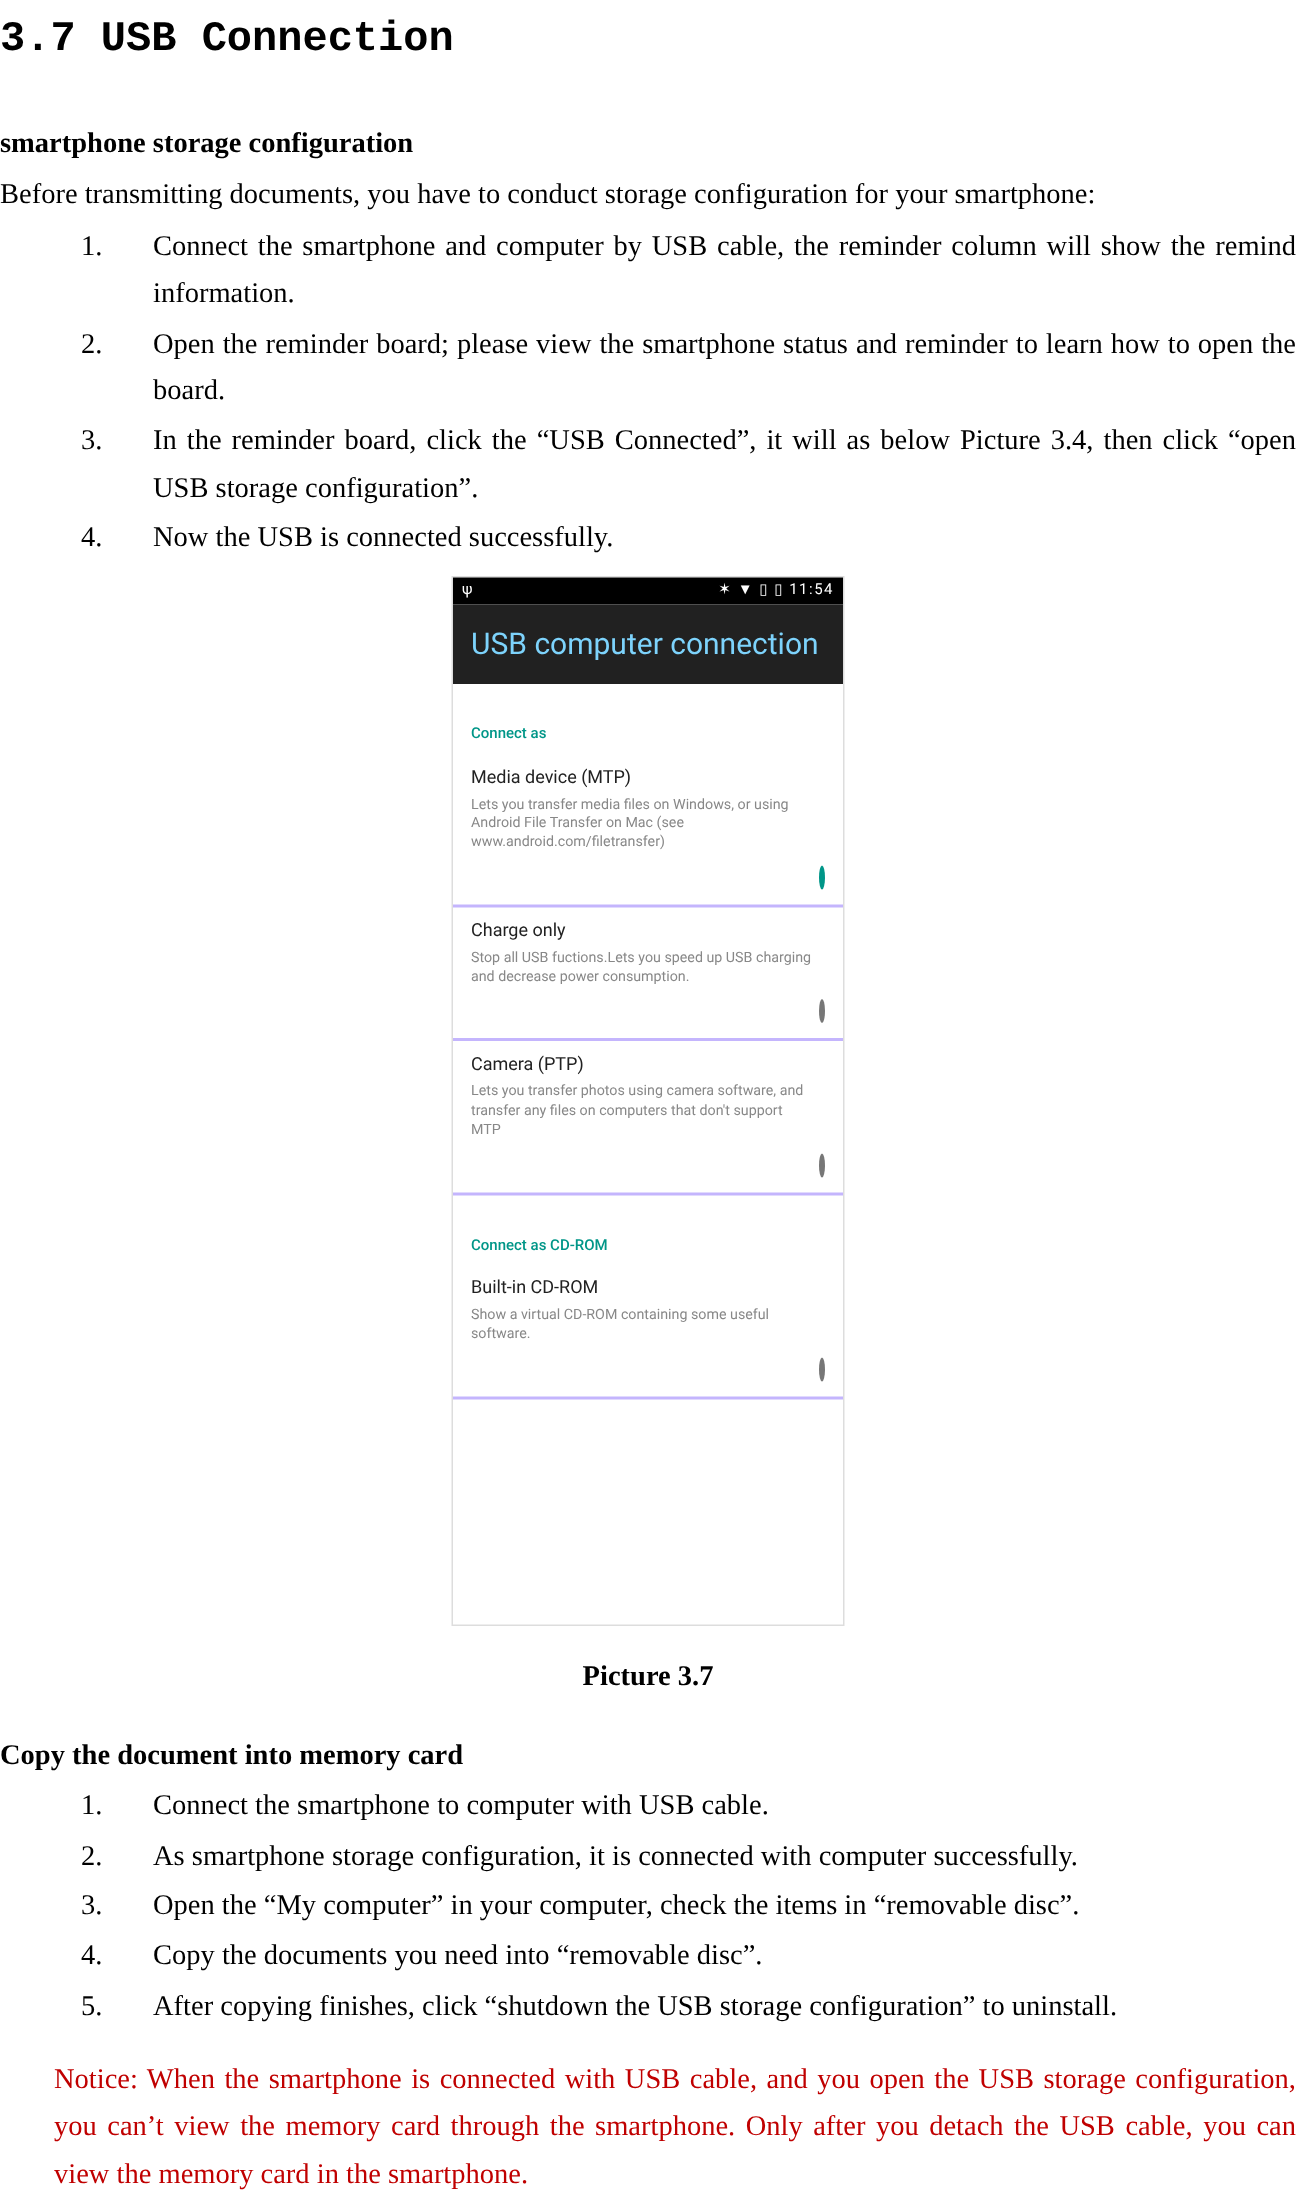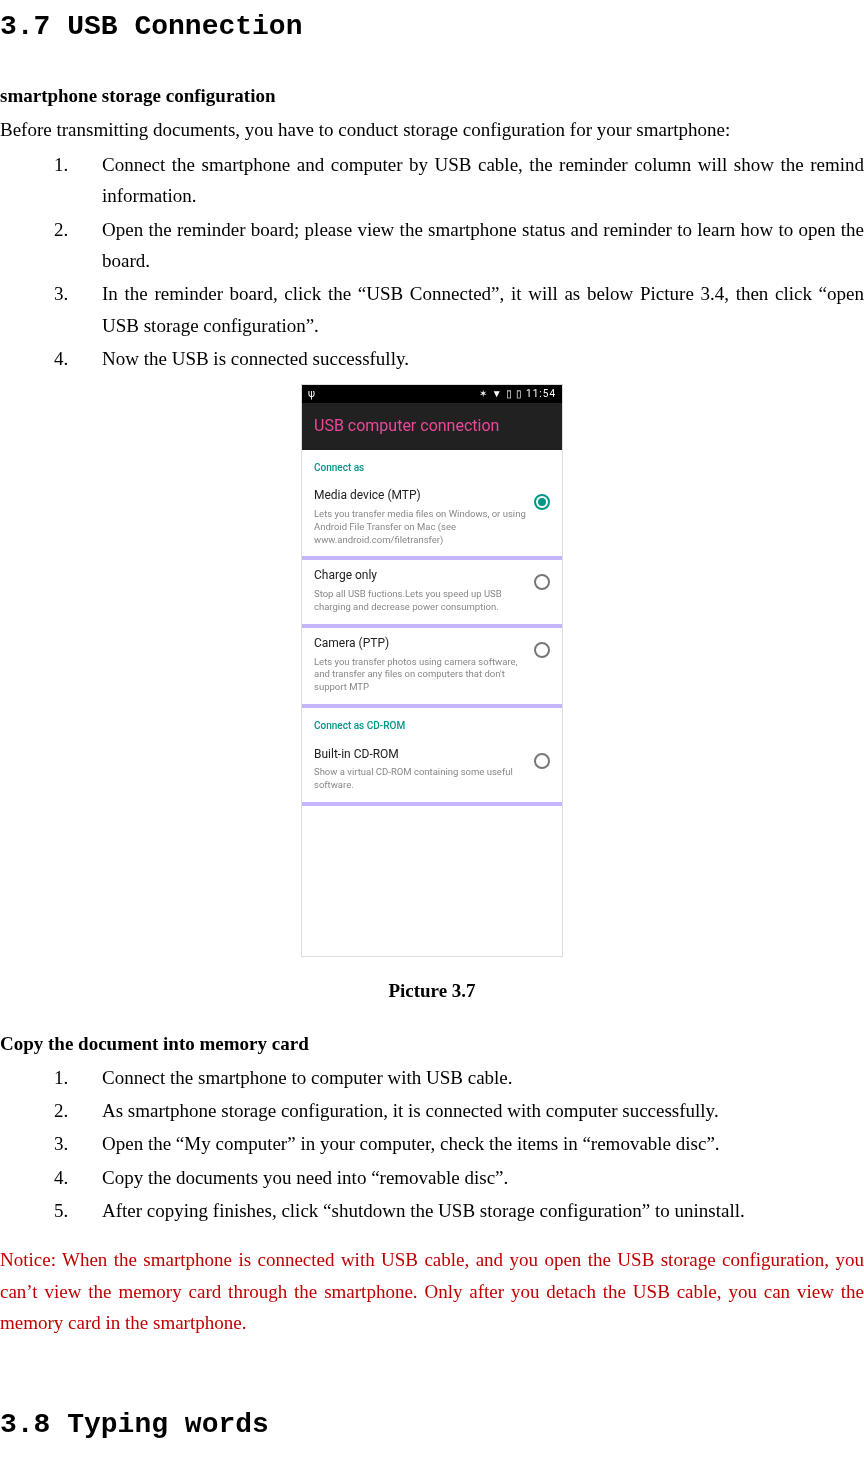--- a/index.html
+++ b/index.html
@@ -14,21 +14,21 @@
     padding: 0;
   }
   h2 { font-size: 28px; font-weight: bold; margin: 4px 0 30px 0; font-family: Liberation Mono, monospace; }
   .subhead { font-weight: bold; margin-bottom: 2px; }
   .intro { margin-bottom: 4px; }
   ol.list { list-style: none; padding-left: 54px; }
   ol.list > li { display: flex; margin-bottom: 2px; text-align: justify; }
   ol.list > li .num { flex: 0 0 36px; }
   ol.list > li .txt { flex: 1; margin-left: 12px; }
   .caption { text-align: center; font-weight: bold; margin: 18px 0 22px; font-size: 19px; font-family: Liberation Serif, serif; }
-  .notice { color: #c00000; text-align: justify; margin-top: 18px; margin-bottom: 64px; }
+  .notice { color: #c00000; padding-left: 36px; text-align: justify; margin-top: 18px; margin-bottom: 64px; }
   .section2 h2 { margin-bottom: 26px; }
   .indent { padding-left: 36px; }
   .pagenum { text-align: center; font-size: 15px; position: absolute; bottom: 8px; width: 100%; left:0; }
   .pagewrap { position: relative; width: 864px; min-height: 1474px; }
 
   
   .phone {
     width: 262px;
     margin: 10px auto 4px auto;
     background: #fff;
@@ -37,25 +37,25 @@
     border: 1px solid #ddd;
   }
   .statusbar {
     background: #000; color: #fff; font-size: 10px;
     display: flex; align-items: center; height: 18px;
     padding: 0 6px;
   }
   .statusbar .left { flex: 0 0 auto; }
   .statusbar .right { margin-left: auto; letter-spacing: 1px; }
   .appbar {
-    background: #212121; color: #ec4899; font-size: 16px;
+    background: #212121; color: #7dd3fc; font-size: 20px;
     padding: 10px 12px;
   }
-  .section-label { color: #009688; font-size: 10px; font-weight: 500; padding: 10px 12px 4px; }
-  .opt { padding: 6px 12px 10px; border-bottom: 4px solid #c4b5fd; display: flex; align-items: flex-start; }
+  .section-label { color: #009688; font-size: 10px; font-weight: 500; padding: 26px 12px 4px; }
+  .opt { padding: 6px 12px 10px; border-bottom: 2px solid #c4b5fd; display: flex; align-items: flex-end; flex-direction: column; }
   .opt .meta { flex: 1; padding-right: 8px; }
   .opt .title { color: #212121; font-size: 12px; margin-bottom: 2px; }
   .opt .desc { color: #888; font-size: 9.5px; line-height: 1.35; }
   .radio { flex: 0 0 16px; height: 16px; border: 2px solid #777; border-radius: 50%; margin-top: 8px; position: relative; }
   .radio.sel { border-color: #009688; }
   .radio.sel::after { content:""; position:absolute; inset:2px; background:#009688; border-radius:50%; }
   .phone-pad { height: 150px; }
 </style>
 </head>
 <body>

